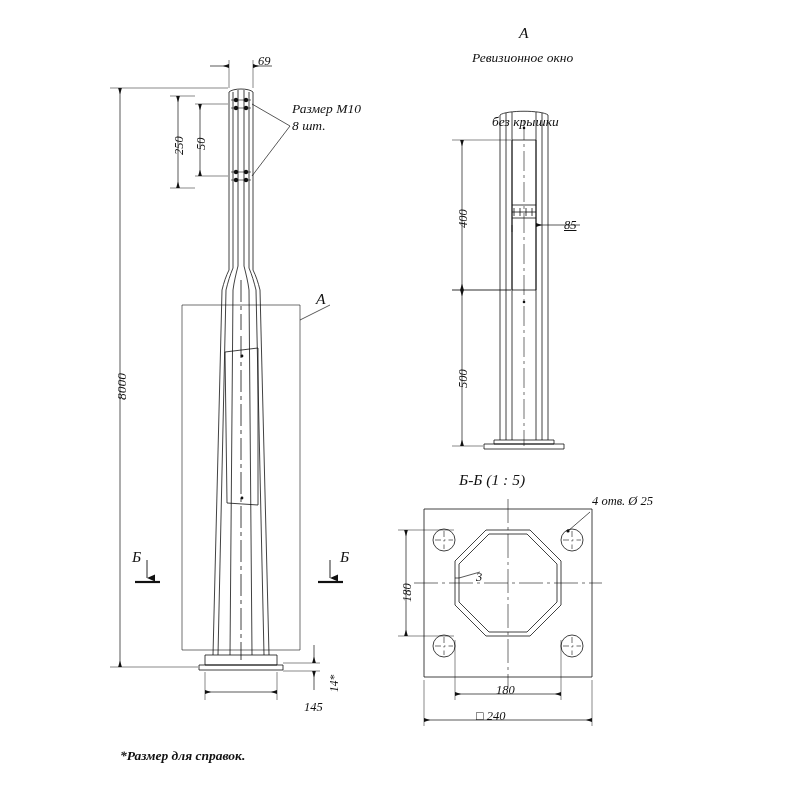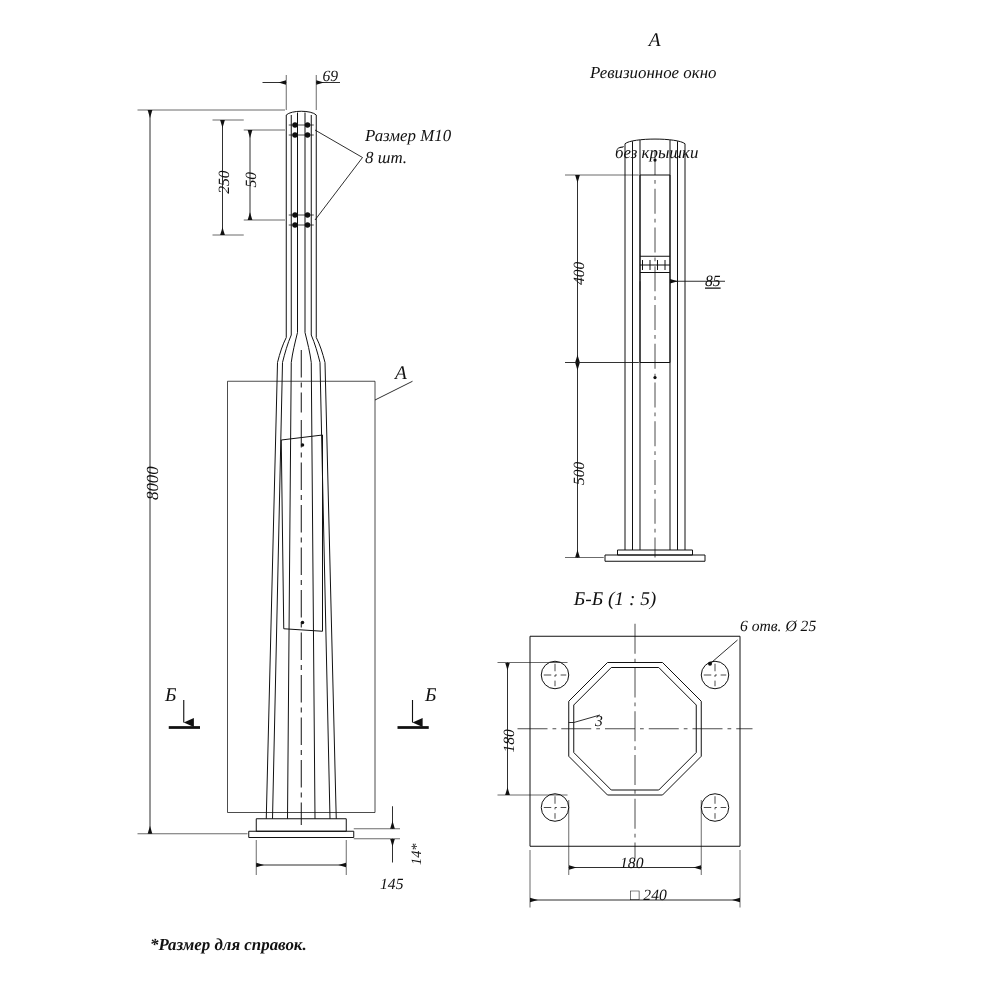--- a/index.html
+++ b/index.html
@@ -239,19 +239,19 @@
 <div class="lbl t15" style="left:340px; top:548px;">Б</div>
 
 <div class="lbl t15" style="left:519px; top:24px;">A</div>
 <div class="lbl t13" style="left:472px; top:50px;">Ревизионное окно</div>
 <div class="lbl t13" style="left:492px; top:66px;margin-top:48px;">без крышки</div>
 <div class="lbl t12 up" style="left:456px; top:228px;">400</div>
 <div class="lbl t12 up" style="left:456px; top:388px;">500</div>
 <div class="lbl t12" style="left:564px; top:218px;text-decoration:underline;">85</div>
 
 <div class="lbl t15" style="left:459px; top:471px;">Б-Б (1 : 5)</div>
-<div class="lbl t12" style="left:592px; top:494px;">6 отв. Ø 25</div>
+<div class="lbl t12" style="left:592px; top:494px;">4 отв. Ø 25</div>
 <div class="lbl t12 up" style="left:400px; top:602px;">180</div>
 <div class="lbl t12" style="left:496px; top:683px;">180</div>
-<div class="lbl t12" style="left:504px; top:709px;text-align:center;">□ 240</div>
+<div class="lbl t12" style="left:476px; top:709px;text-align:center;">□ 240</div>
 <div class="lbl t12" style="left:476px; top:570px;">3</div>
 
 <div class="lbl t13" style="left:120px; top:748px;font-weight:bold;">*Размер для справок.</div>
 
 </body></html>

